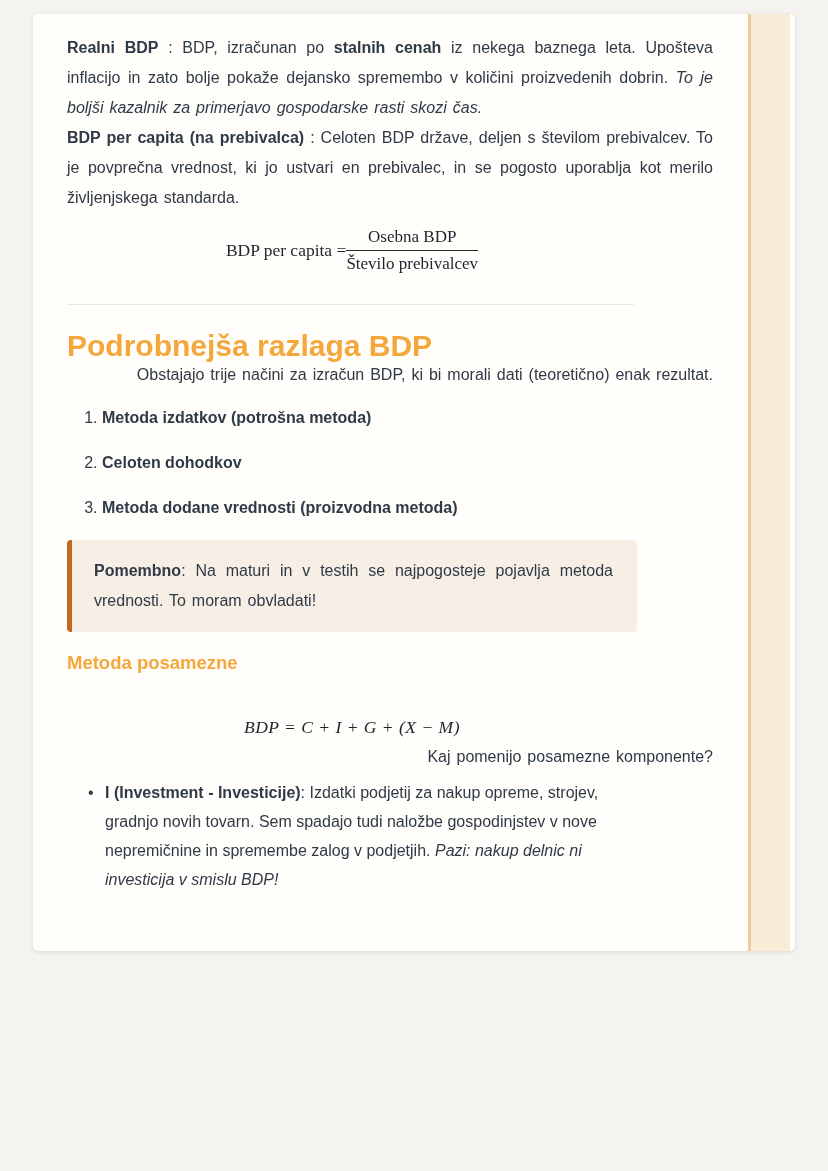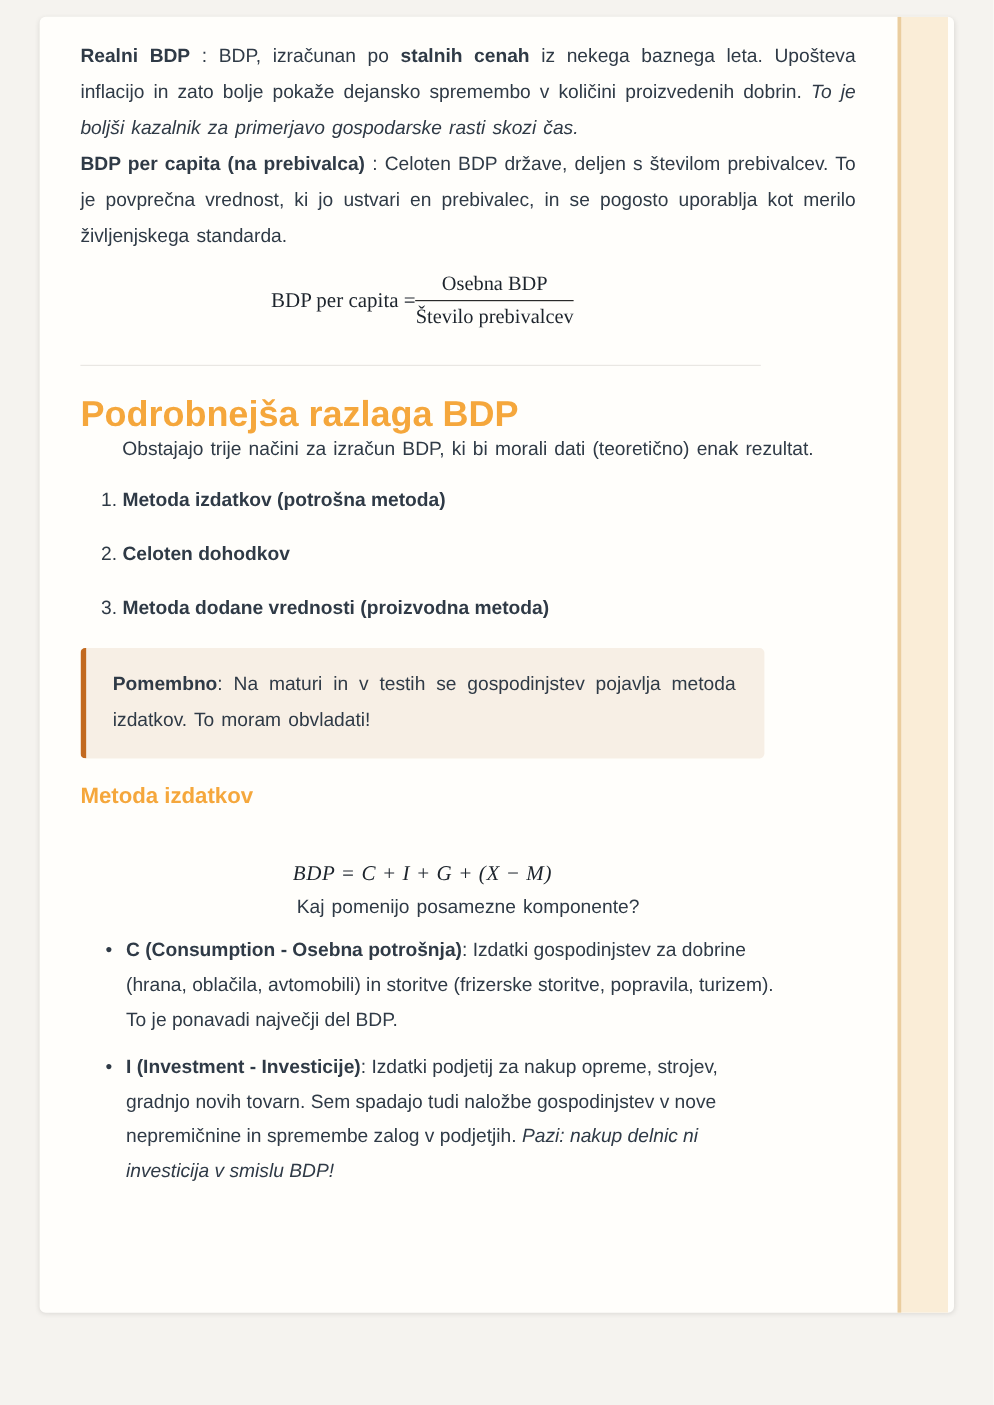--- a/index.html
+++ b/index.html
@@ -18,42 +18,42 @@
   html,body{margin:0;padding:0;}
   body{
     width:828px;height:1171px;
     background:var(--outer-bg);
     font-family:"Liberation Sans",sans-serif;
     color:var(--text);
     position:relative;
   }
   .card{
     position:absolute;left:33px;top:14px;
-    width:762px;height:1080px;
+    width:762px;height:937px;
     background:var(--card-bg);
     border-radius:5px;
     box-shadow:0 1px 4px rgba(0,0,0,0.10);
     overflow:hidden;
   }
   .side-strip{
     position:absolute;left:715px;top:0;bottom:0;width:42px;
     background:var(--strip-bg);
     border-left:3px solid var(--strip-edge);
   }
   .content{
     position:absolute;left:34px;top:0;width:646px;
     padding-top:19px;
   }
   p.body-p{
     margin:0;
     font-size:16px;line-height:30px;
     text-align:justify;
     word-spacing:1.5px;
   }
-  p.single{text-align:center;}
+  p.single{text-align:right;}
   .p-gap{margin-top:14px;}
   .math-block{
     width:570px;
     margin-top:14px;
     text-align:center;
     font-family:"Liberation Serif",serif;
     font-size:17.5px;
     color:#1d242c;
   }
   .math-row{display:inline-flex;align-items:center;gap:0;}
@@ -152,32 +152,31 @@
 
     <p class="body-p single after-h2"><span>Obstajajo trije načini za izračun BDP, ki bi morali dati (teoretično) enak rezultat.</span></p>
 
     <ol class="methods">
       <li><span style="font-weight: 700;">Metoda izdatkov (potrošna metoda)</span></li>
       <li><span style="font-weight: 700;">Celoten dohodkov</span></li>
       <li><span style="font-weight: 700;">Metoda dodane vrednosti (proizvodna metoda)</span></li>
     </ol>
 
     <div class="callout">
-      <p><span style="font-weight: 700;">Pomembno</span><span>: Na maturi in v testih se gospodinjstev pojavlja metoda izdatkov. To moram obvladati!</span></p>
+      <p><span style="font-weight: 700;">Pomembno</span><span>: Na maturi in v testih se najpogosteje pojavlja metoda vrednosti. To moram obvladati!</span></p>
     </div>
 
-    <h3 class="sub">Metoda izdatkov</h3>
+    <h3 class="sub">Metoda posamezne</h3>
 
 
     <div class="math-block math-italic">BDP = C + I + G + (X − M)</div>
 
     <p class="body-p single" style=""><span>Kaj pomenijo posamezne komponente?</span></p>
 
     <ul class="components">
-      <li><span style="font-weight: 700;">C (Consumption - Osebna potrošnja)</span><span>: Izdatki gospodinjstev za dobrine (hrana, oblačila, avtomobili) in storitve (frizerske storitve, popravila, turizem). To je ponavadi največji del BDP.</span></li>
       <li><span style="font-weight: 700;">I (Investment - Investicije)</span><span>: Izdatki podjetij za nakup opreme, strojev, gradnjo novih tovarn. Sem spadajo tudi naložbe gospodinjstev v nove nepremičnine in spremembe zalog v podjetjih. </span><span style="font-style: italic;">Pazi: nakup delnic ni investicija v smislu BDP!</span></li>
     </ul>
 
   </div>
 
   <div class="watermark">(c) Knowunity 2025</div>
 
 </div>
 
 </body></html>

